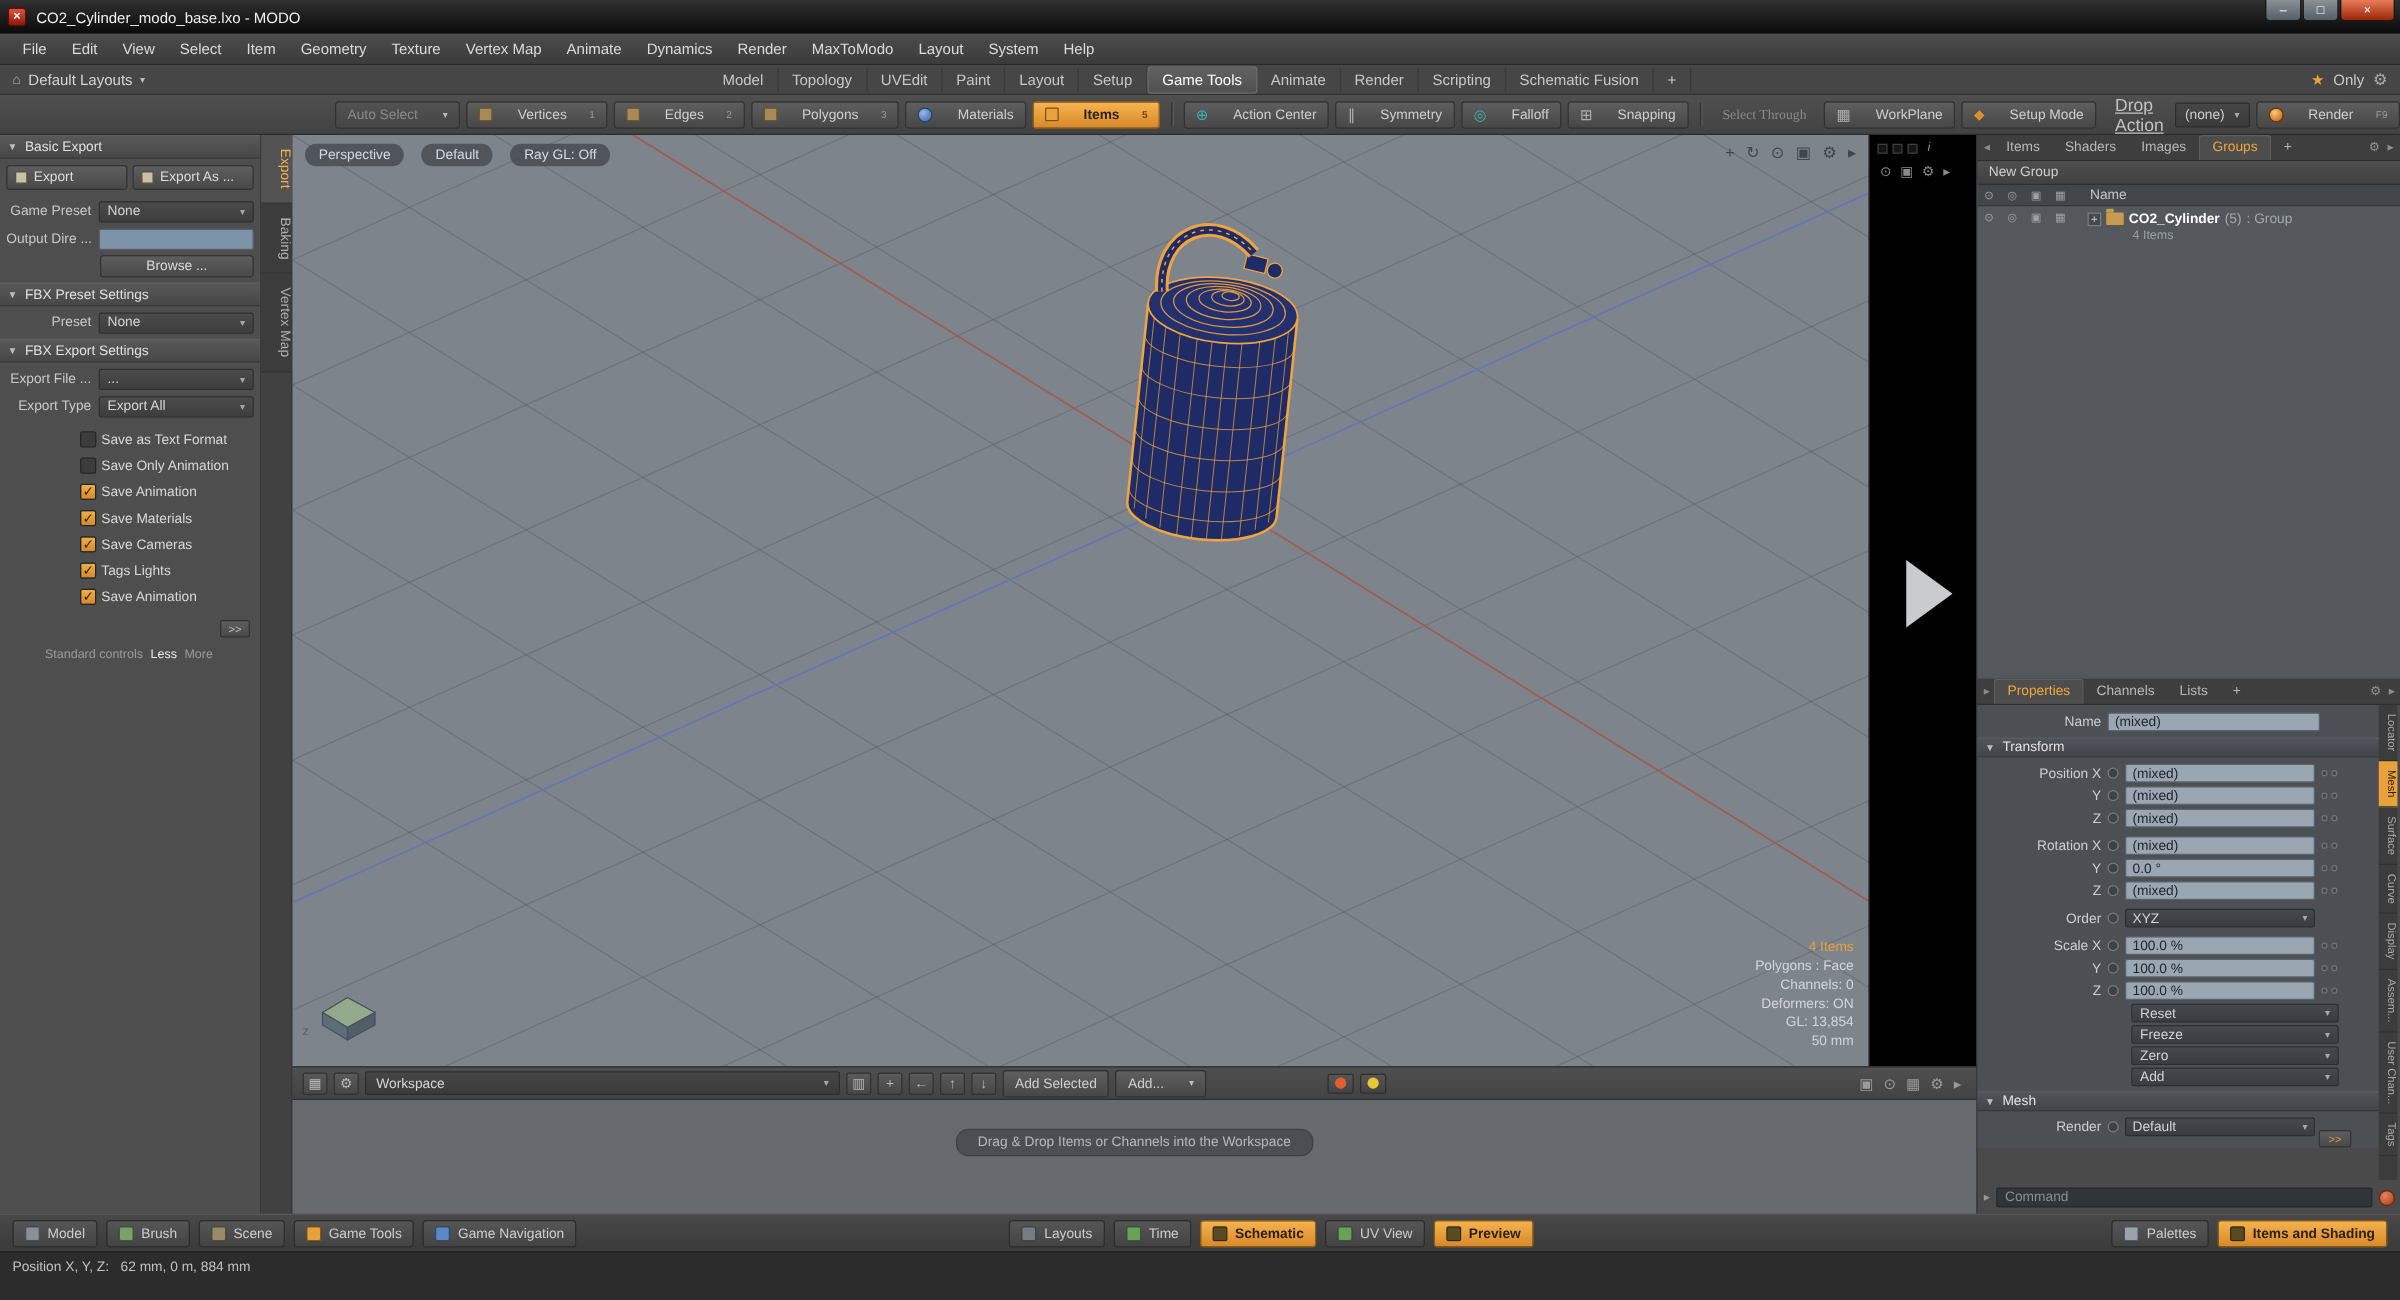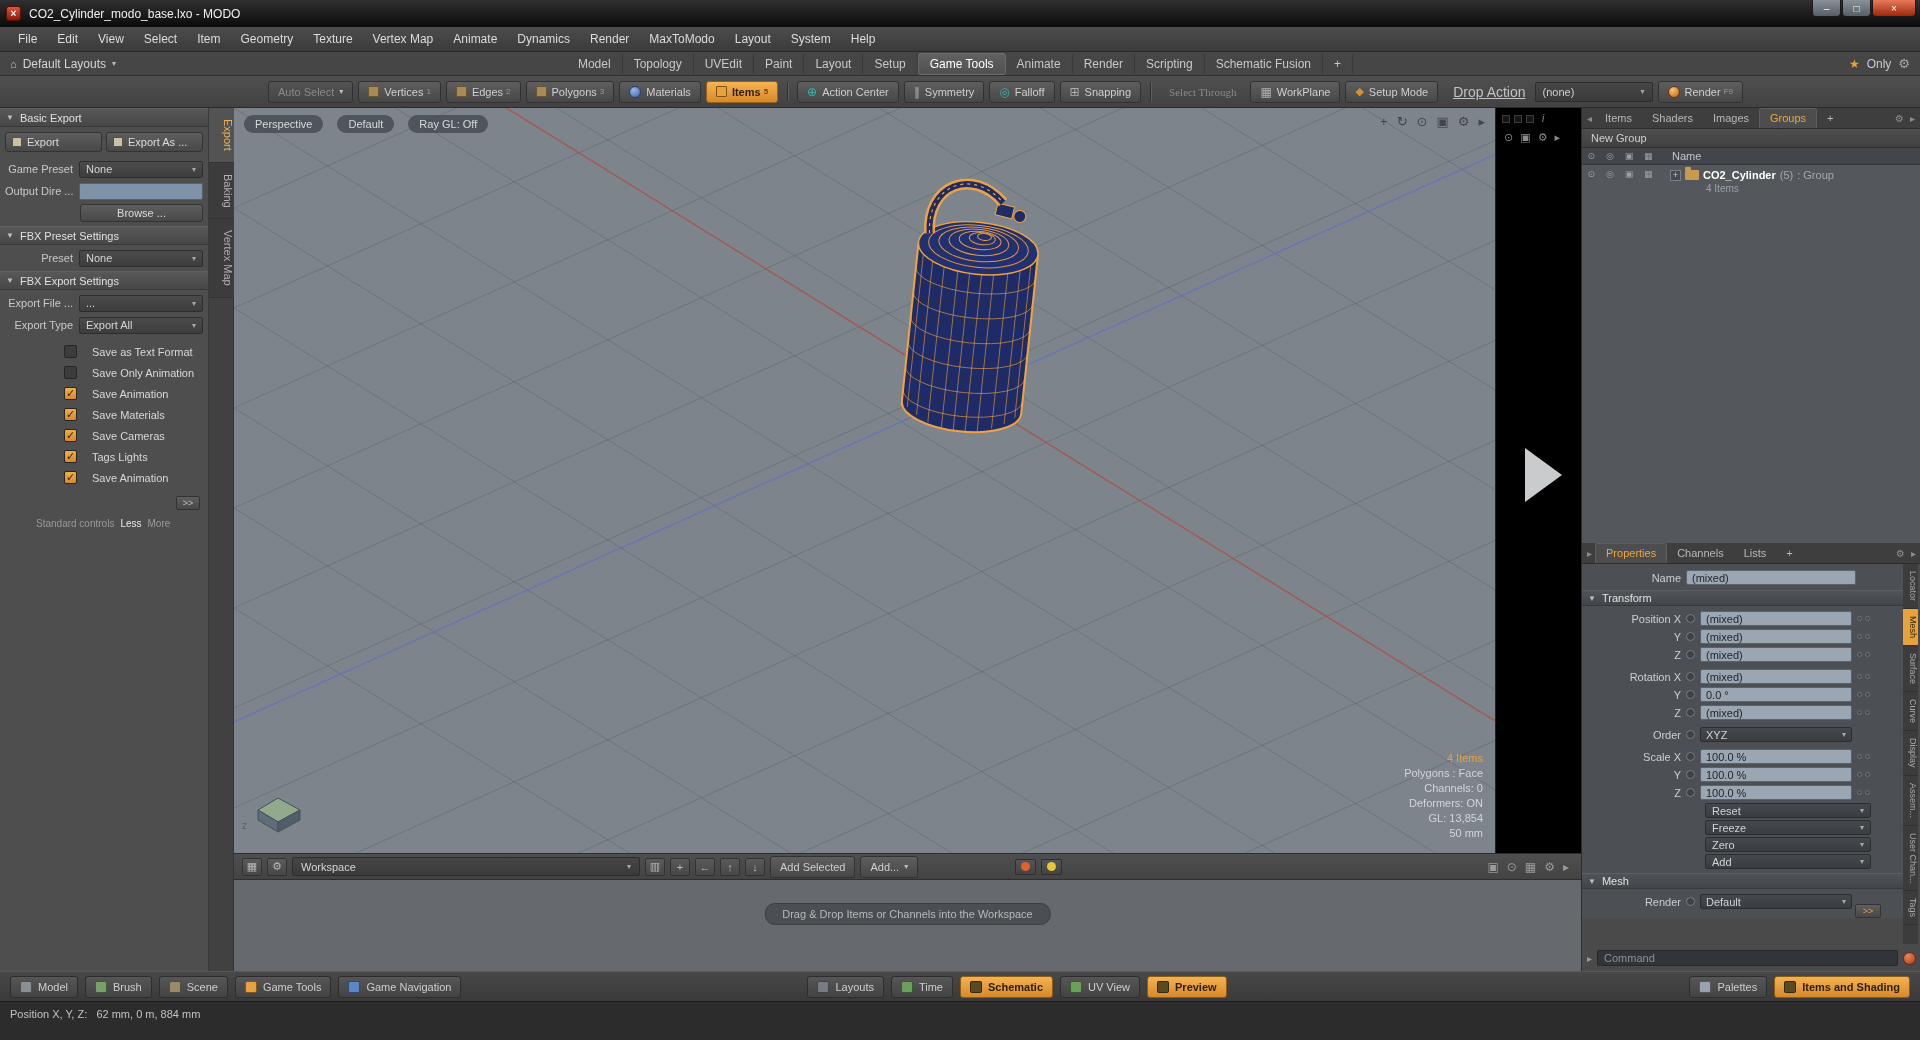--- a/index.html
+++ b/index.html
@@ -34,21 +34,21 @@
   .layout-tab { padding:3px 11px; border-right:1px solid #3a3a3a; color:#c8c8c8; font-size:12px; white-space:nowrap; }
   .layout-tab.active { background:linear-gradient(#616161,#505050); border:1px solid #6e6e6e; border-radius:3px; color:#fff; }
   .tabrow-right { margin-left:auto; display:flex; align-items:center; gap:7px; padding-right:10px; }
   .star-icon { color:#e8a23c; font-size:12px; }
   .gear-dim { color:#a8a8a8; font-size:13px; }
 
   
   .toolbar { position:absolute; left:0; top:76px; width:1920px; height:32px;
     background:linear-gradient(#4f4f4f,#424242); border-bottom:1px solid #2b2b2b;
     display:flex; align-items:center; padding-left:268px; gap:5px; }
-  .tbtn { height:22px; display:flex; align-items:center; gap:5px; padding:0 9px;
+  .tbtn { height:22px; display:flex; align-items:center; gap:20px; padding:0 9px;
     background:linear-gradient(#5e5e5e,#474747); border:1px solid #323232; border-radius:3px;
     color:#cfcfcf; font-size:11px; white-space:nowrap; }
   .tbtn sup { font-size:8px; color:#9a9a9a; margin-left:-2px; }
   .tbtn.dim { color:#8a8a8a; background:linear-gradient(#525252,#454545); }
   .tbtn.active-orange { background:linear-gradient(#f6b450,#d8892a); color:#2b1f08; border-color:#96621a; font-weight:bold; }
   .tbtn.active-orange sup { color:#6a4410; }
   .tbtn.plain { background:none; border:none;font-family:Liberation Serif, serif; }
   .tsep { width:1px; height:19px; background:#303030; box-shadow:1px 0 0 #5e5e5e; margin:0 4px; }
   .cube-icon { width:11px; height:11px; border:1px solid #6a5630; background:#a88a58; border-radius:1px; }
   .cube-icon.orange { background:#e8a23c; border-color:#7a5414; }
@@ -73,21 +73,21 @@
   .gbtn .mini-box { width:10px; height:10px; background:#c8c0a8; border:1px solid #55503c; border-radius:1px; }
   .form-row { display:flex; align-items:center; margin:4px 5px; height:18px; }
   .form-label { width:74px; text-align:right; padding-right:6px; color:#c9c9c9; font-size:11px; white-space:nowrap; }
   .dropdown { flex:1; height:17px; background:linear-gradient(#4b4b4b,#3d3d3d); border:1px solid #2e2e2e;
     border-radius:2px; display:flex; align-items:center; padding:0 6px; font-size:11px; color:#d5d5d5; }
   .field-blue { flex:1; height:17px; background:#7f93a8; border:1px solid #556171; border-radius:2px; }
   .browse-row { display:flex; margin:0 5px 4px 80px; }
   .browse-btn { flex:1; height:18px; background:linear-gradient(#5e5e5e,#484848); border:1px solid #333;
     border-radius:3px; display:flex; align-items:center; justify-content:center; font-size:11px; color:#dcdcdc; }
   .check-block { padding-top:3px; }
-  .check-row { display:flex; align-items:center; gap:15px; height:21px; padding-left:64px; }
+  .check-row { display:flex; align-items:center; gap:4px; height:21px; padding-left:64px; }
   .checkbox { width:13px; height:13px; border:1px solid #262626; background:#3c3c3c; border-radius:2px; position:relative; flex:none; }
   .checkbox.checked { background:linear-gradient(#f0ae48,#d8892a); }
   .checkbox.checked::after { content:"✓"; position:absolute; left:1px; top:-1px; font-size:11px; color:#332508; font-weight:bold; }
   .check-label { font-size:11px; color:#d8d8d8; white-space:nowrap; }
   .std-controls { position:absolute; left:0; top:410px; width:100%; display:flex; align-items:center; gap:6px; padding-left:36px; font-size:10px; }
   .std-dim { color:#9a9a9a; } .std-lit { color:#e8e8e8; }
   .ffwd-btn { position:absolute; right:8px; top:388px; width:24px; height:14px; background:linear-gradient(#5e5e5e,#484848);
     border:1px solid #333; border-radius:2px; color:#c0c0c0; font-size:9px; display:flex; align-items:center; justify-content:center; }
 
   
@@ -171,21 +171,21 @@
   .cmd-field { flex:1; height:16px; background:#31353a; border:1px solid #24282c; border-radius:2px;
     color:#8a9096; font-size:11px; display:flex; align-items:center; padding:0 6px; }
   .cmd-dot { width:13px; height:13px; border-radius:50%; background:radial-gradient(circle at 35% 30%,#e8855a,#a83a18); border:1px solid #6e2810; }
 
   
   .workspace-bar { position:absolute; left:234px; top:853px; width:1347px; height:27px;
     background:linear-gradient(#4f4f4f,#434343); border-top:1px solid #2e2e2e; border-bottom:1px solid #2e2e2e;
     display:flex; align-items:center; gap:5px; padding:0 8px; }
   .icon-btn { width:20px; height:18px; background:linear-gradient(#5a5a5a,#474747); border:1px solid #323232;
     border-radius:2px; color:#b8b8b8; font-size:11px; display:flex; align-items:center; justify-content:center; }
-  .ws-drop { width:348px; height:19px; background:linear-gradient(#464646,#3a3a3a); border:1px solid #2c2c2c; border-radius:2px;
+  .ws-drop { width:380px; height:19px; background:linear-gradient(#464646,#3a3a3a); border:1px solid #2c2c2c; border-radius:2px;
     display:flex; align-items:center; padding:0 8px; font-size:11px; color:#d5d5d5; }
   .ws-drop .caret { margin-left:auto; font-size:8px; color:#a8a8a8; }
   .color-btn { width:21px; height:16px; background:linear-gradient(#565656,#434343); border:1px solid #2e2e2e; border-radius:2px;
     display:flex; align-items:center; justify-content:center; }
   .color-dot { width:9px; height:9px; border-radius:50%; }
   .ws-right { margin-left:auto; display:flex; gap:8px; color:#9a9a9a; font-size:12px; padding-right:4px; }
   .schematic { position:absolute; left:234px; top:880px; width:1347px; height:91px; background:#66696d;text-align:center; }
   .drop-pill { position:absolute; left:50%; top:23px; transform:translateX(-50%); background:#4b4e52;
     border:1px solid #3d4043; border-radius:10px; padding:4px 17px; color:#b6babe; font-size:11px; white-space:nowrap; }
 

